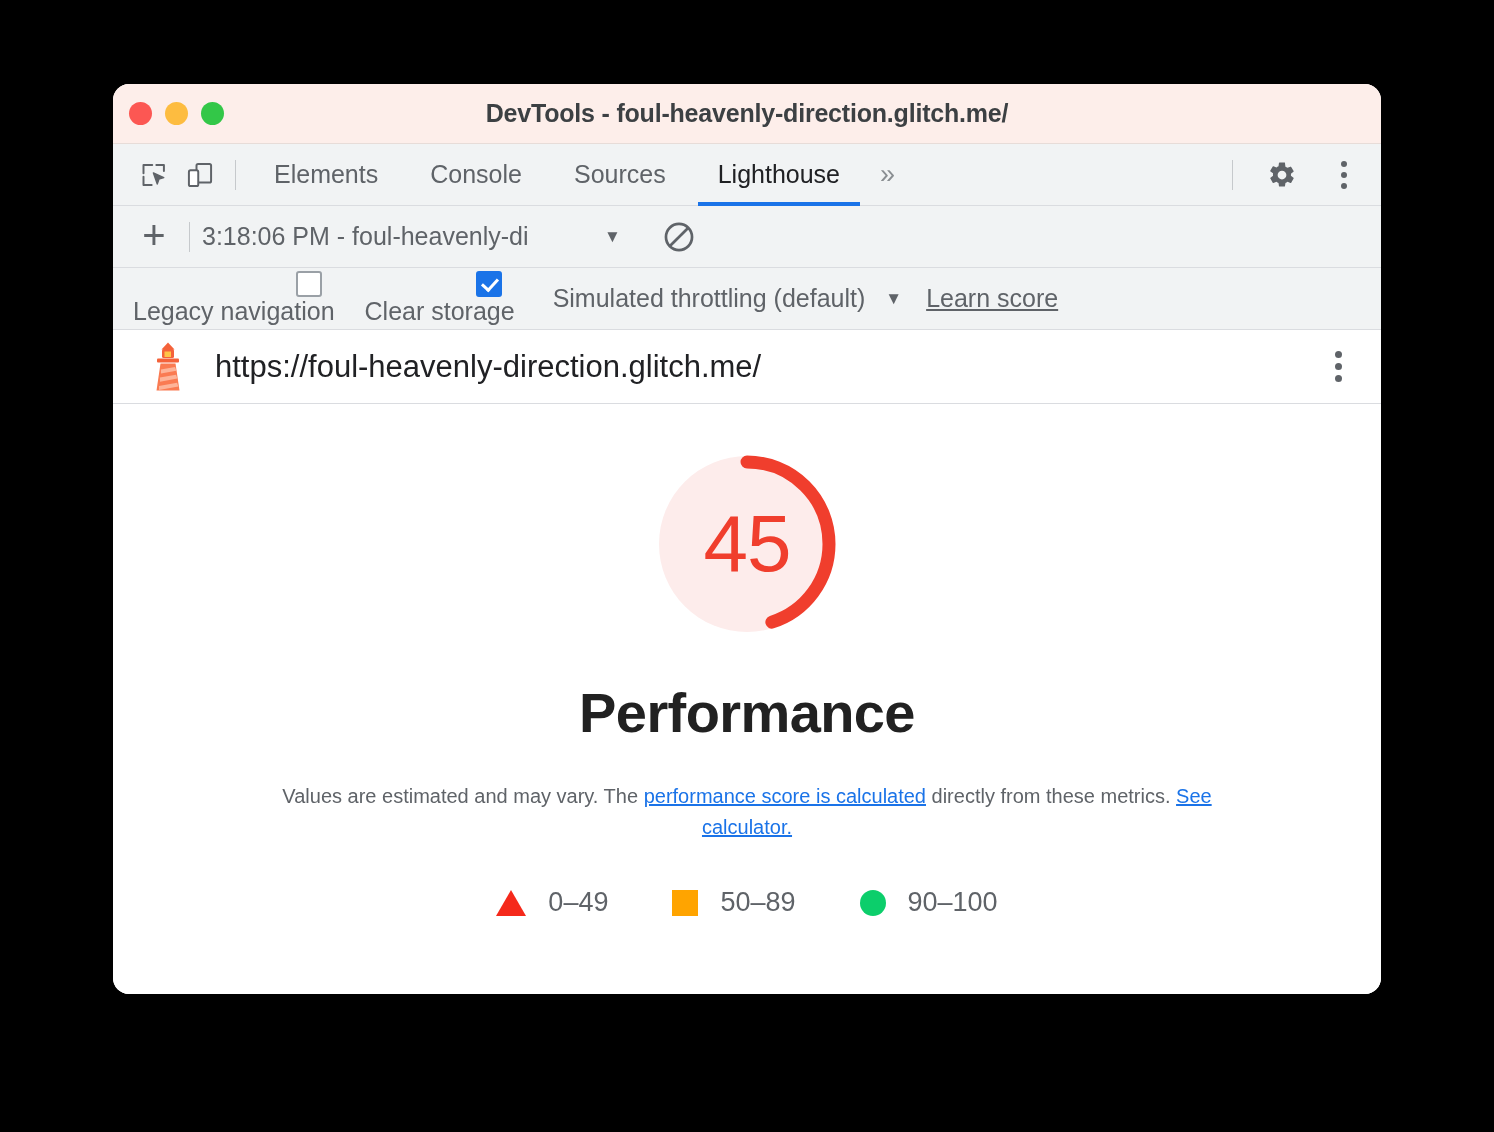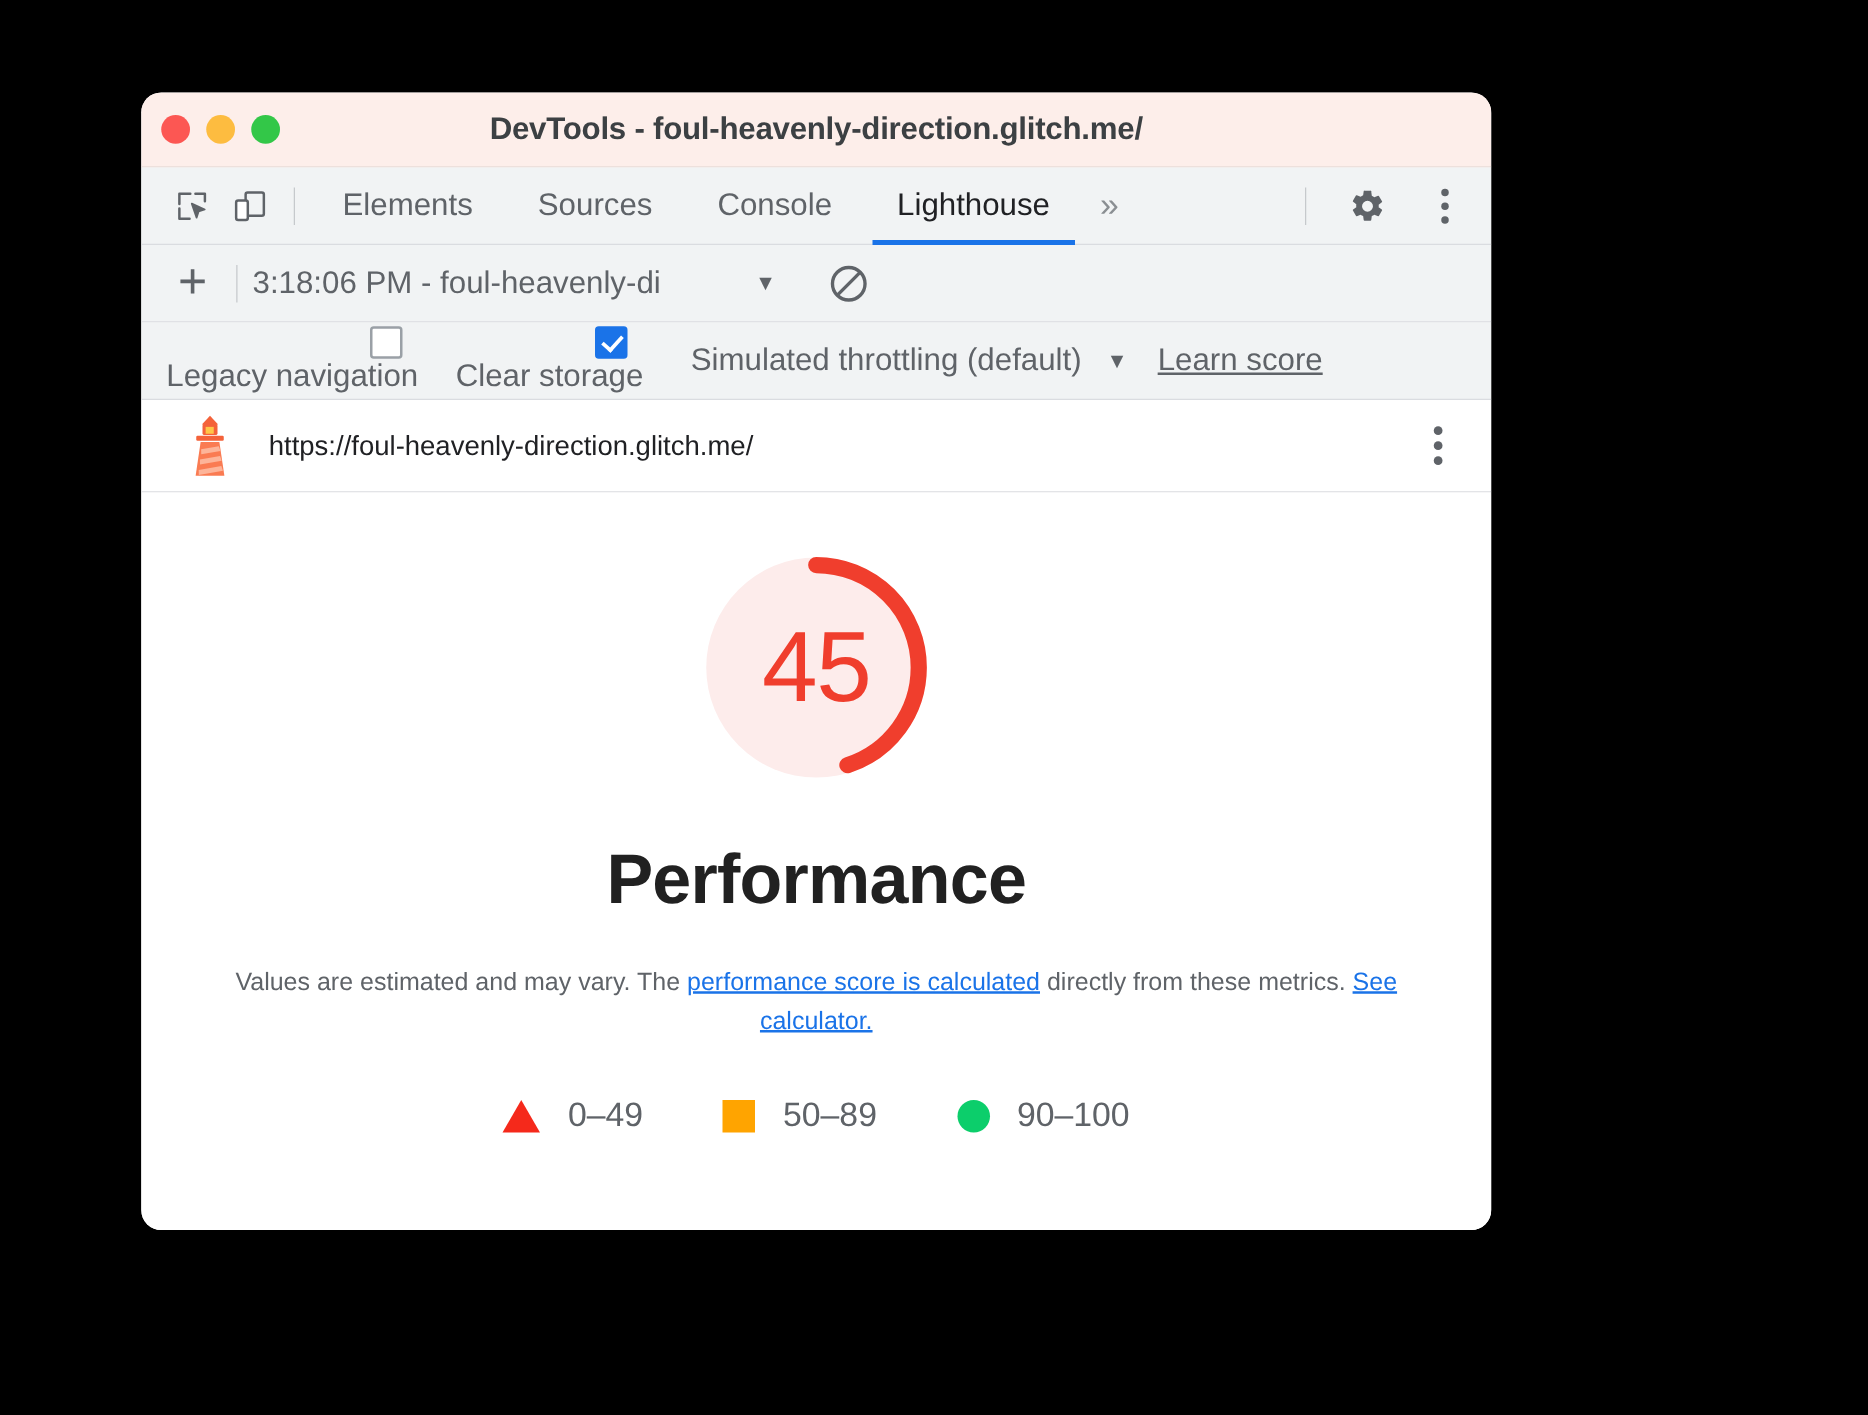--- a/index.html
+++ b/index.html
@@ -15,22 +15,22 @@
     position: relative;
     width: 1494px;
     height: 1132px;
     background: #000000;
   }
 
   
   .window {
     position: absolute;
     left: 113px;
-    top: 74px;
-    width: 1080px;
+    top: 84px;
+    width: 1268px;
     height: 910px;
     background: #ffffff;
     border-radius: 16px;
     overflow: hidden;
     box-shadow: 0 0 34px 10px rgba(0,0,0,0.55);
   }
 
   
   .titlebar {
     position: relative;
@@ -206,21 +206,21 @@
     background: #ffffff;
     border-bottom: 1px solid #dadce0;
     display: flex;
     align-items: center;
     padding: 0 26px 0 30px;
     box-sizing: border-box;
   }
   .lh-icon { width: 50px; height: 52px; flex: 0 0 auto; }
   .url-text {
     margin-left: 22px;
-    font-size: 22px;
+    font-size: 31px;
     color: #202124;
   }
   .url-row .kebab-v { margin-left: auto; }
   .url-row .kebab-v i { width: 7px; height: 7px; background: #5f6368; }
 
   
   .report-body {
     background: #ffffff;
     height: 650px;
     display: flex;
@@ -304,24 +304,24 @@
           <rect x="9" y="2.5" width="12.5" height="16" rx="1.4" fill="none" stroke="#5f6368" stroke-width="1.7"></rect>
           <rect x="2.5" y="8" width="8" height="13.5" rx="1.4" fill="#ffffff" stroke="#5f6368" stroke-width="1.7"></rect>
         </svg>
       </div>
       <div class="vsep"></div>
       <div class="tabs">
         <div class="tab">
           <span>Elements</span>
         </div>
         <div class="tab">
+          <span>Console</span>
+        </div>
+        <div class="tab">
           <span>Sources</span>
-        </div>
-        <div class="tab">
-          <span>Console</span>
         </div>
         <div class="tab active">
           <span>Lighthouse</span>
         </div>
         <div class="tab-more">»</div>
       </div>
       <div class="toolbar-right">
         <div class="vsep"></div>
         <div class="tb-icon-btn" style="margin-left:14px;">
           <svg width="30" height="30" viewBox="0 0 24 24" aria-hidden="true">

